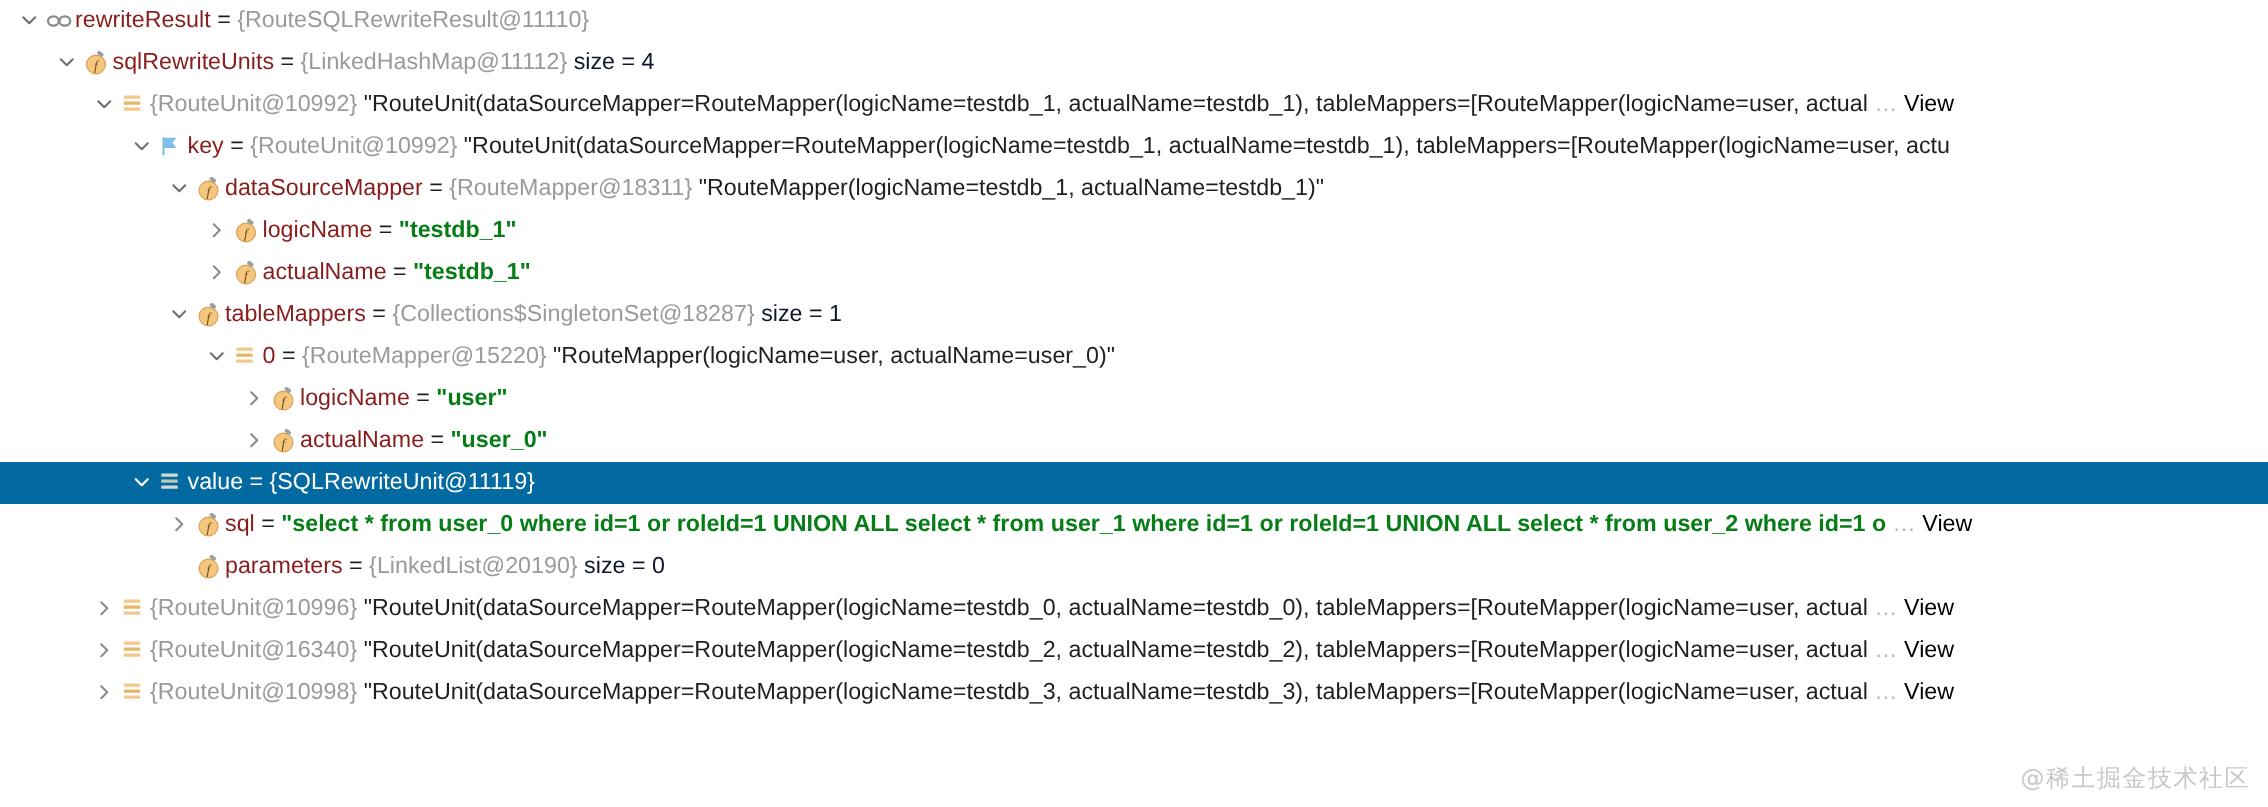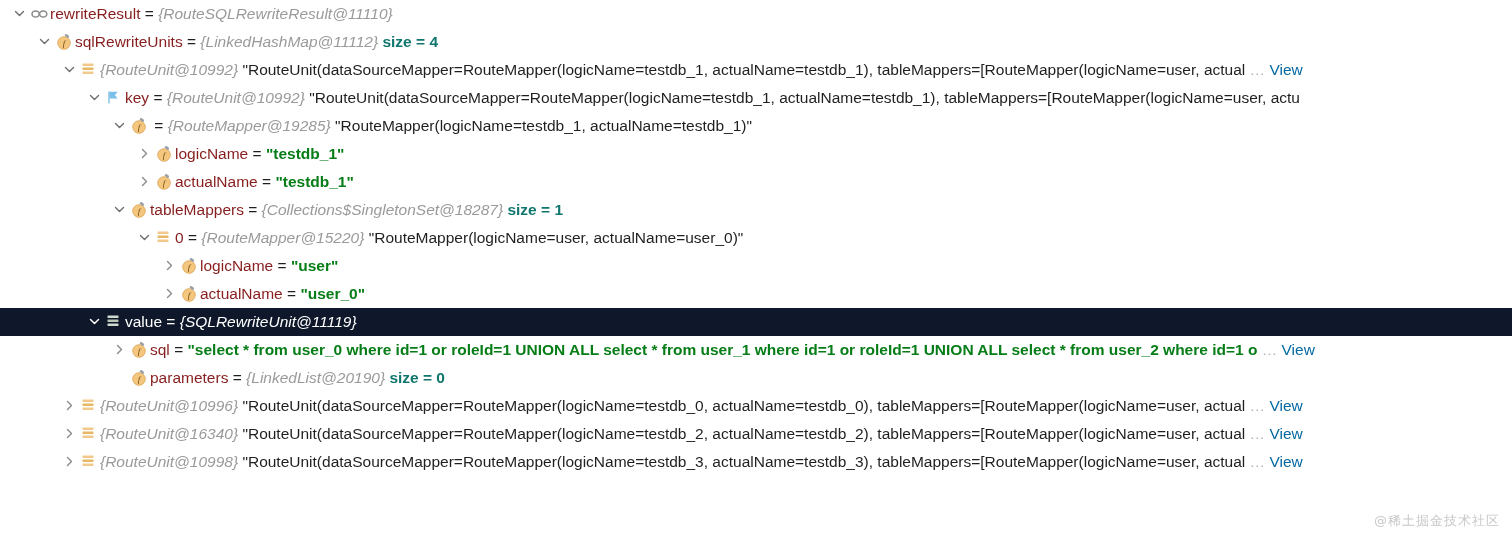--- a/index.html
+++ b/index.html
@@ -29,21 +29,21 @@
     position: relative;
     height: 28px;
     line-height: 28px;
     white-space: nowrap;
     overflow: hidden;
     display: flex;
     align-items: center;
     box-sizing: border-box;
   }
   .row.selected {
-    background: #0f172a;
+    background: #0369a1;
     color: #ffffff;
   }
 
   
   .indent {
     display: inline-block;
     flex: 0 0 auto;
     height: 1px;
   }
 
@@ -67,40 +67,40 @@
   .icon svg { position: absolute; top: 6px; left: 2px; display: block; }
 
   .label {
     flex: 0 0 auto;
     white-space: pre;
   }
 
   
   .name-field      { color: #871d1d; }
   .eq              { color: #1f1f1f; }
-  .type            { color: #9a9a9a; font-style: italic; }
+  .type            { color: #9a9a9a; }
   .strval          { color: #067d17; font-weight: bold; }
-  .sizeval         { color: #0f766e; font-weight: bold; }
+  .sizeval         { color: #0f172a; font-weight: normal; }
   .toString        { color: #1f1f1f; }
   .ellip           { color: #b6b6b6; }
-  .viewlink        { color: #0369a1; }
+  .viewlink        { color: #000000; }
 
   .row.selected .name-field,
   .row.selected .name-plain,
   .row.selected .eq,
   .row.selected .type,
   .row.selected .toString,
   .row.selected .sizeval { color: #ffffff; }
 
   .watermark {
     position: absolute;
     right: 12px;
     bottom: 8px;
     color: #c8c8c8;
-    font-size: 13px;
+    font-size: 16px;
     font-family: "DejaVu Sans", sans-serif;
     letter-spacing: 1px;
     white-space: nowrap;
   }
 </style>
 </head>
 <body>
 
 <div id="tree">
     <div class="row">
@@ -187,22 +187,23 @@
           <path d="M1.5 3.5 L5.5 7.5 L9.5 3.5" fill="none" stroke="#6e6e6e" stroke-width="1.4" stroke-linecap="round" stroke-linejoin="round"></path>
         </svg>
       </span>
       <span class="icon">
         <svg width="17" height="16" viewBox="0 0 17 16">
           <circle cx="8" cy="9" r="6.3" fill="#f5c77e" stroke="#d9a254" stroke-width="0.8"></circle>
           <text x="8" y="12.4" font-family="Liberation Serif, serif" font-size="9" font-style="italic" text-anchor="middle" fill="#6b4a14">f</text>
           <rect x="8.6" y="0.6" width="4.6" height="2.6" rx="1.2" transform="rotate(38 10.9 1.9)" fill="#9aa0a6"></rect>
         </svg>
       </span>
-      <span class="label eq"> = </span>
-      <span class="label type">{RouteMapper@19285}</span>
+      <span class="label name-field">dataSourceMapper</span>
+      <span class="label eq"> = </span>
+      <span class="label type">{RouteMapper@18311}</span>
       <span class="label eq"> </span>
       <span class="label toString">"RouteMapper(logicName=testdb_1, actualName=testdb_1)"</span>
     </div>
     <div class="row">
       <span class="indent" style="width: 135px;"></span>
       <span class="twisty">
         <svg width="11" height="11" viewBox="0 0 11 11">
           <path d="M3.5 1.5 L7.5 5.5 L3.5 9.5" fill="none" stroke="#8a8a8a" stroke-width="1.4" stroke-linecap="round" stroke-linejoin="round"></path>
         </svg>
       </span>

